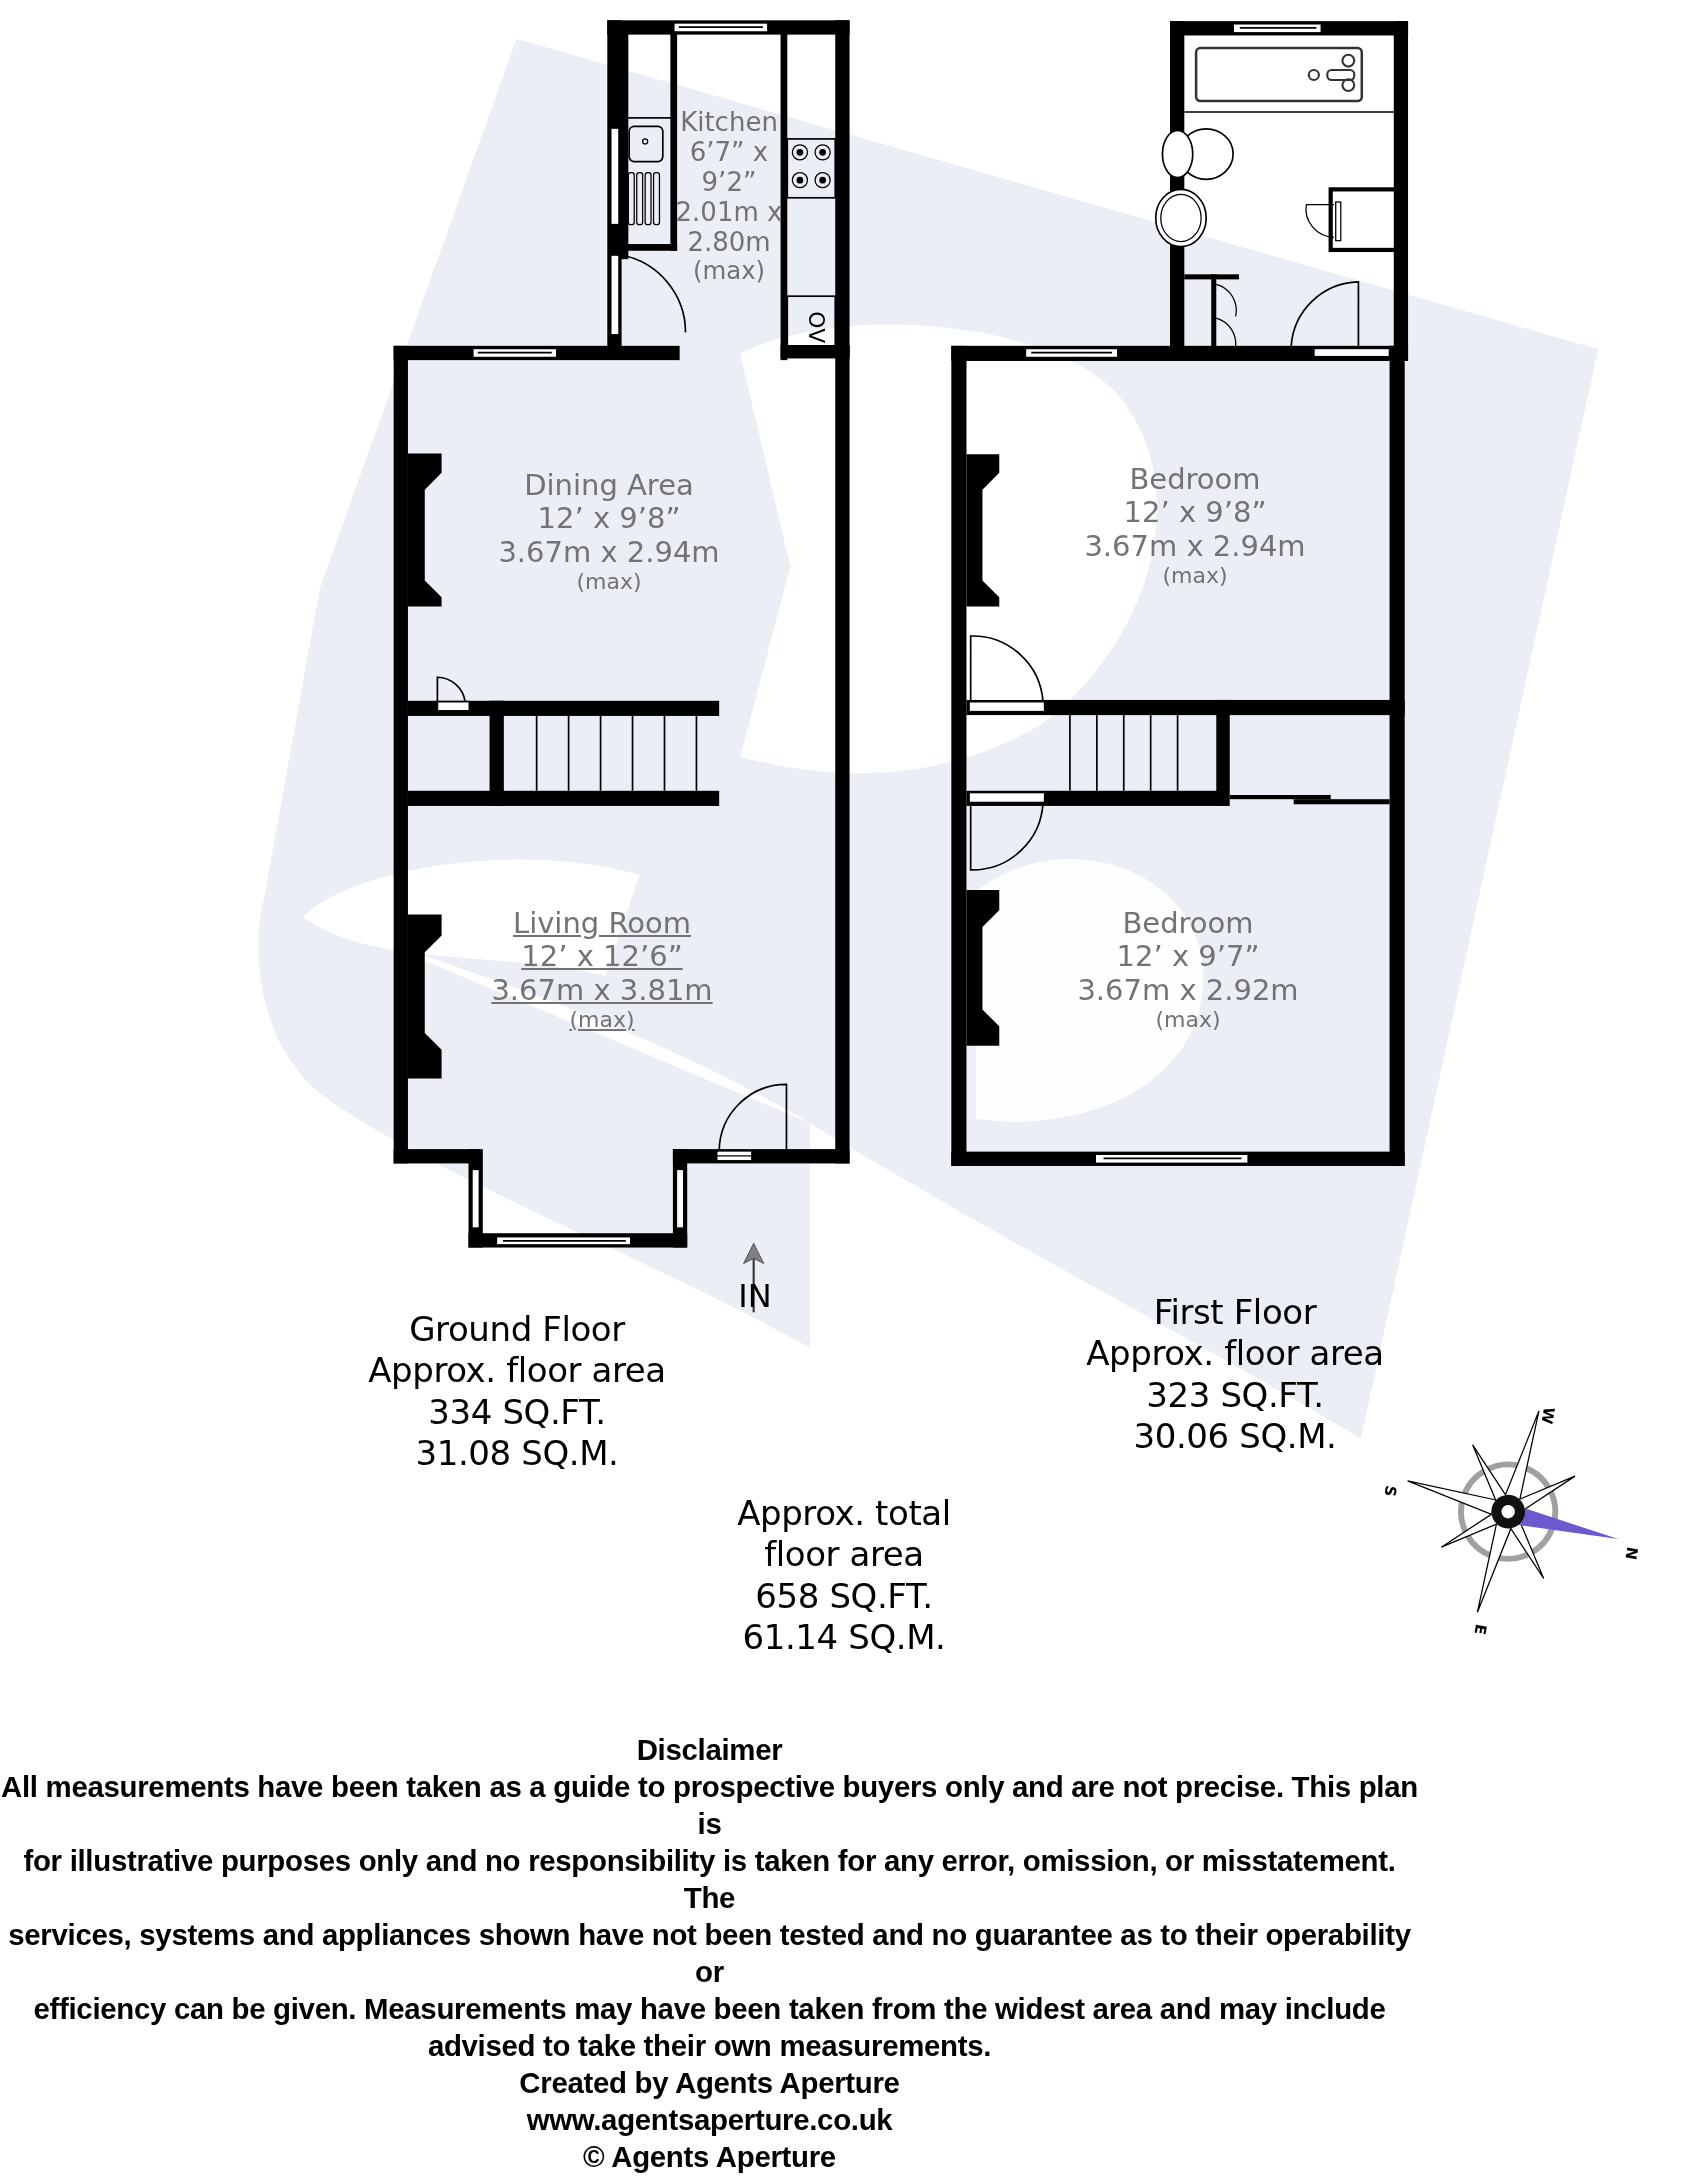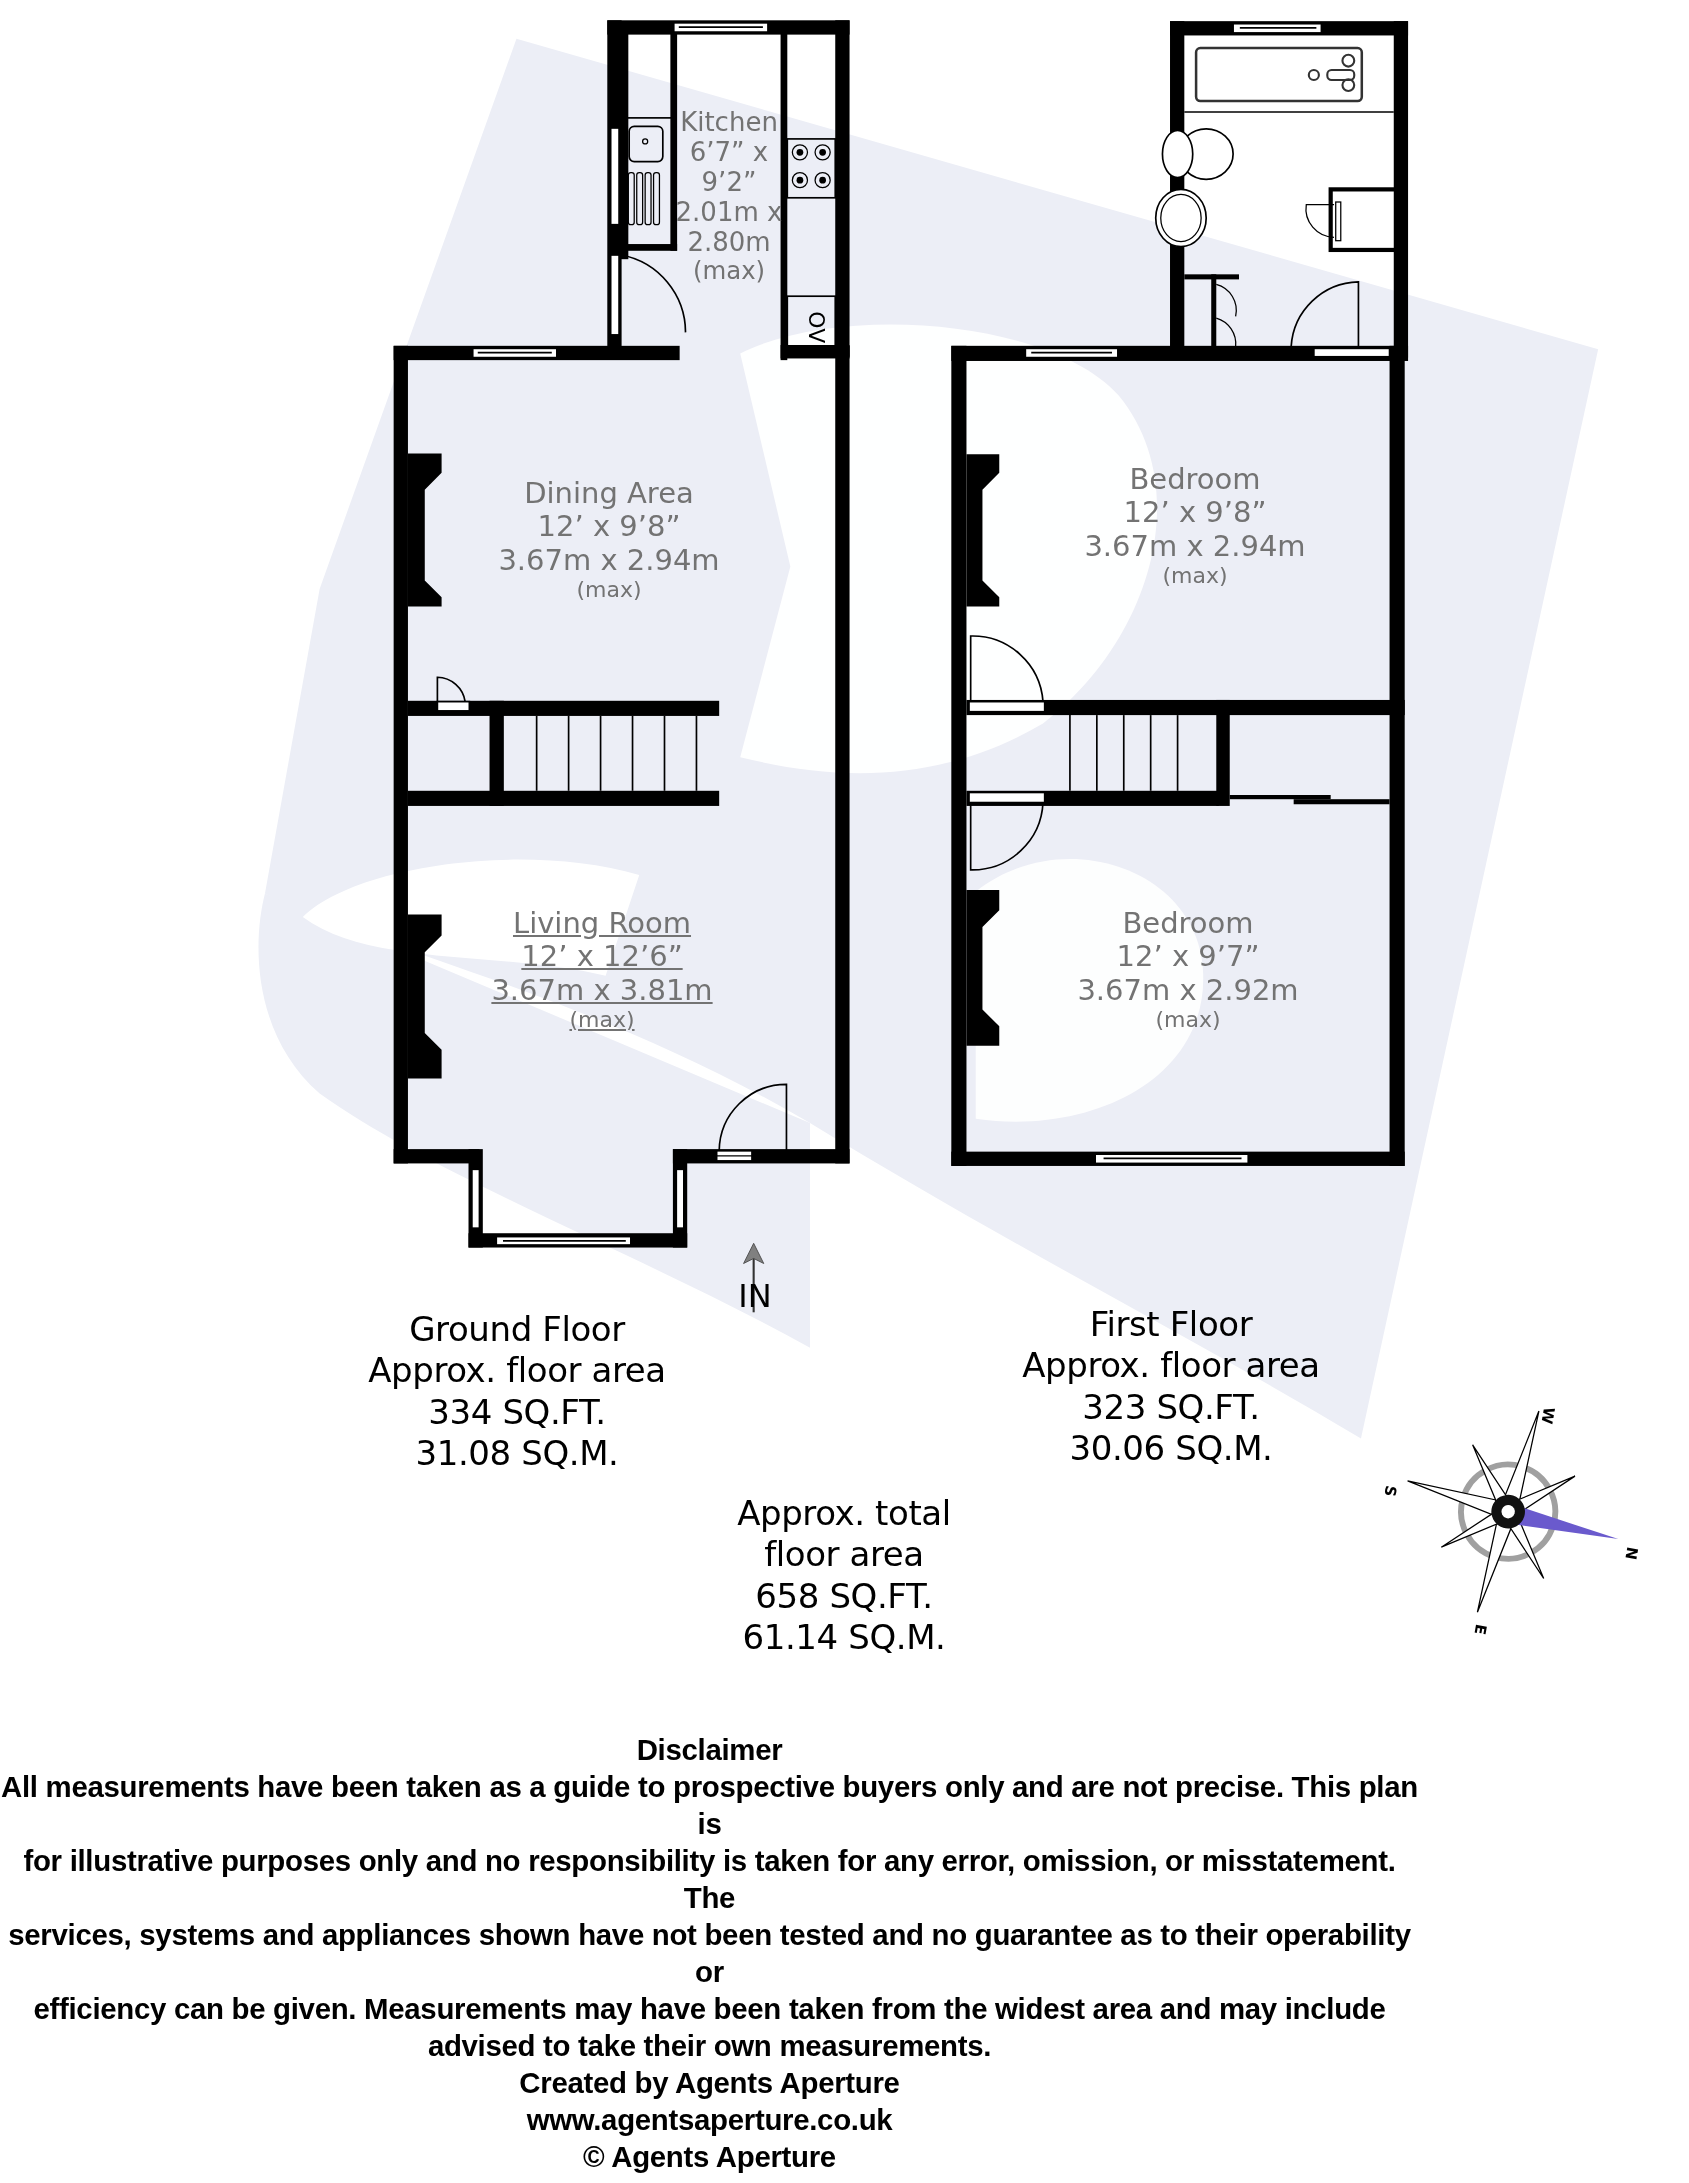--- a/index.html
+++ b/index.html
@@ -215,21 +215,21 @@
 
 <div class="lbl kitchen" style="left:729px;top:108px;">
   <div class="room-name">Kitchen</div>
   <div class="room-dim">6’7” x</div>
   <div class="room-dim">9’2”</div>
   <div class="room-dim">2.01m x</div>
   <div class="room-dim">2.80m</div>
   <div class="room-max">(max)</div>
 </div>
 
-<div class="lbl" style="left:609px;top:469px;margin-top:8px;">
+<div class="lbl" style="left:609px;top:469px;">
   <div class="room-name">Dining Area</div>
   <div class="room-dim">12’ x 9’8”</div>
   <div class="room-dim">3.67m x 2.94m</div>
   <div class="room-max">(max)</div>
 </div>
 
 <div class="lbl" style="left:602px;top:907px;text-decoration:underline;">
   <div class="room-name">Living Room</div>
   <div class="room-dim">12’ x 12’6”</div>
   <div class="room-dim">3.67m x 3.81m</div>
@@ -252,21 +252,21 @@
 
 <div class="in-label">IN</div>
 
 <div class="area" style="left:517px;top:1309px;">
   <div>Ground Floor</div>
   <div>Approx. floor area</div>
   <div>334 SQ.FT.</div>
   <div>31.08 SQ.M.</div>
 </div>
 
-<div class="area" style="left:1171px;top:1292px;margin-top:12px;">
+<div class="area" style="left:1235px;top:1292px;">
   <div>First Floor</div>
   <div>Approx. floor area</div>
   <div>323 SQ.FT.</div>
   <div>30.06 SQ.M.</div>
 </div>
 
 <div class="area" style="left:844px;top:1493px;">
   <div>Approx. total</div>
   <div>floor area</div>
   <div>658 SQ.FT.</div>

